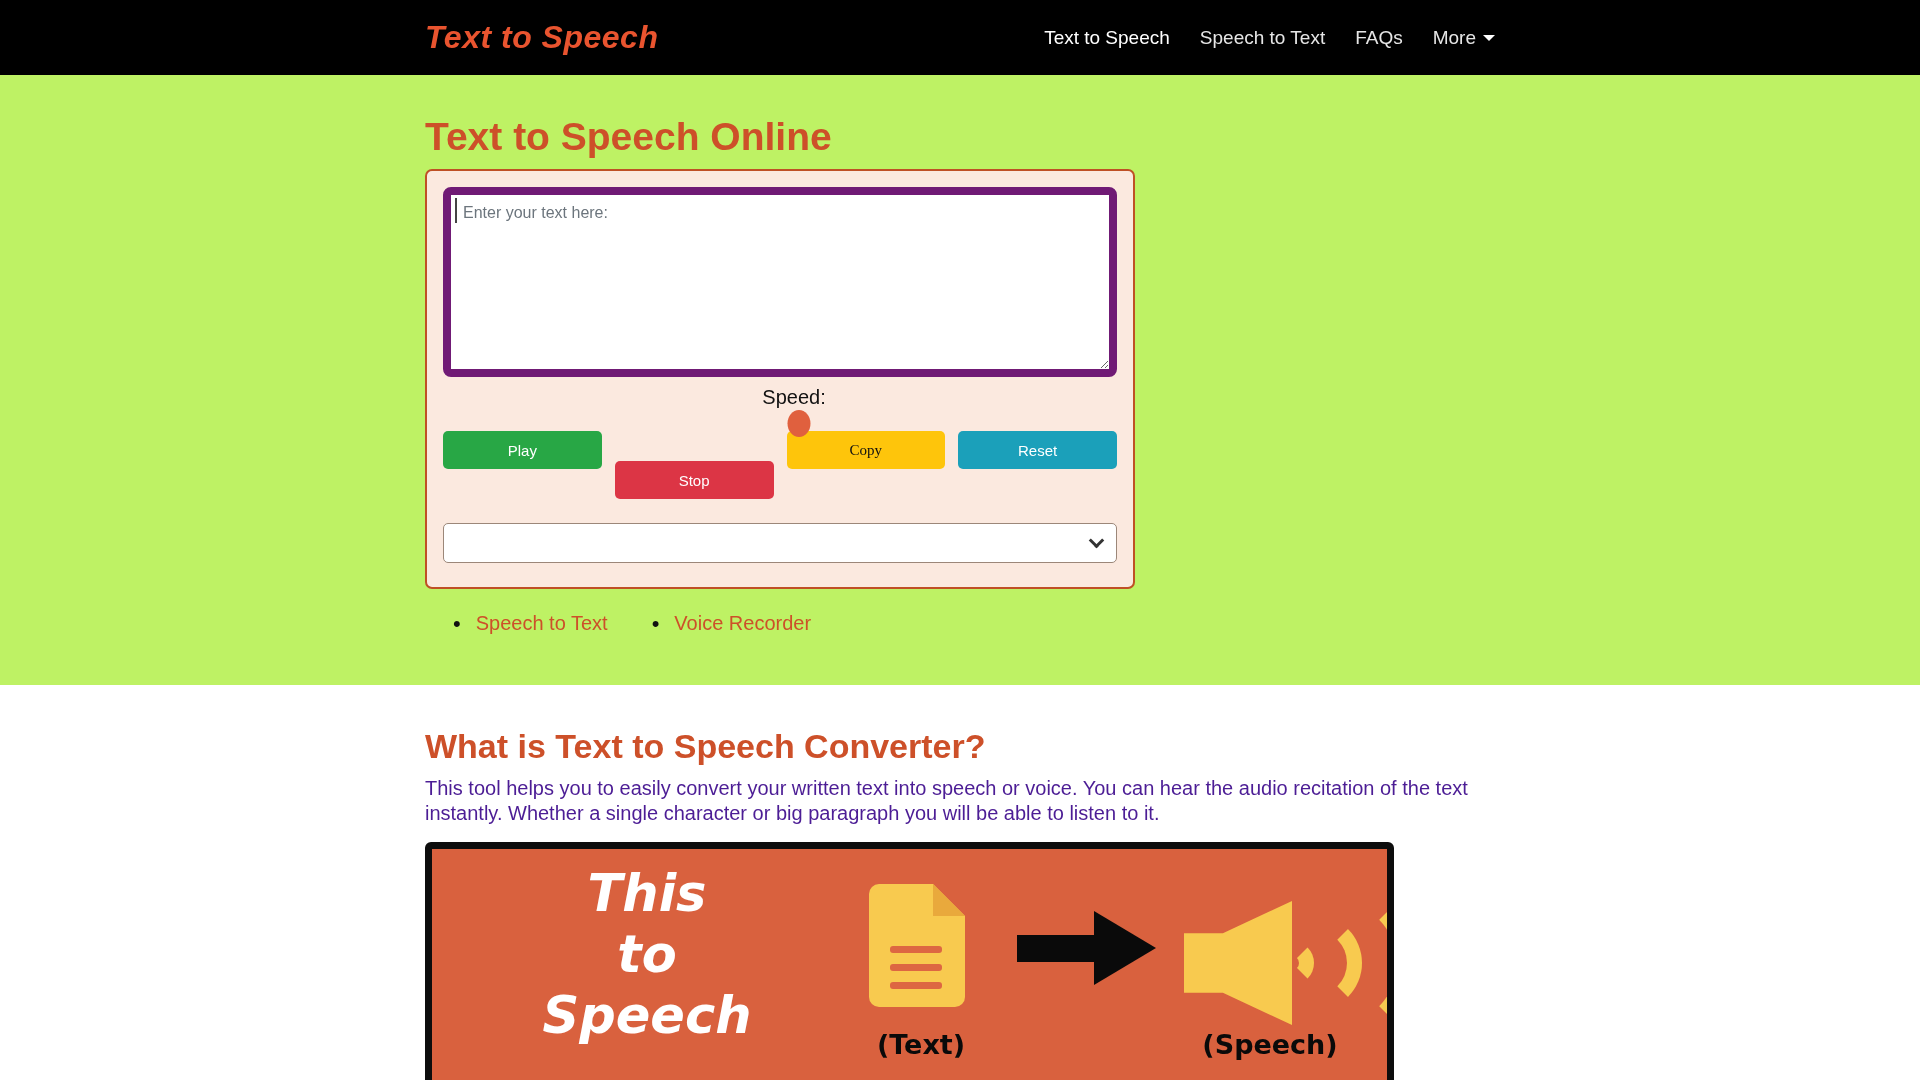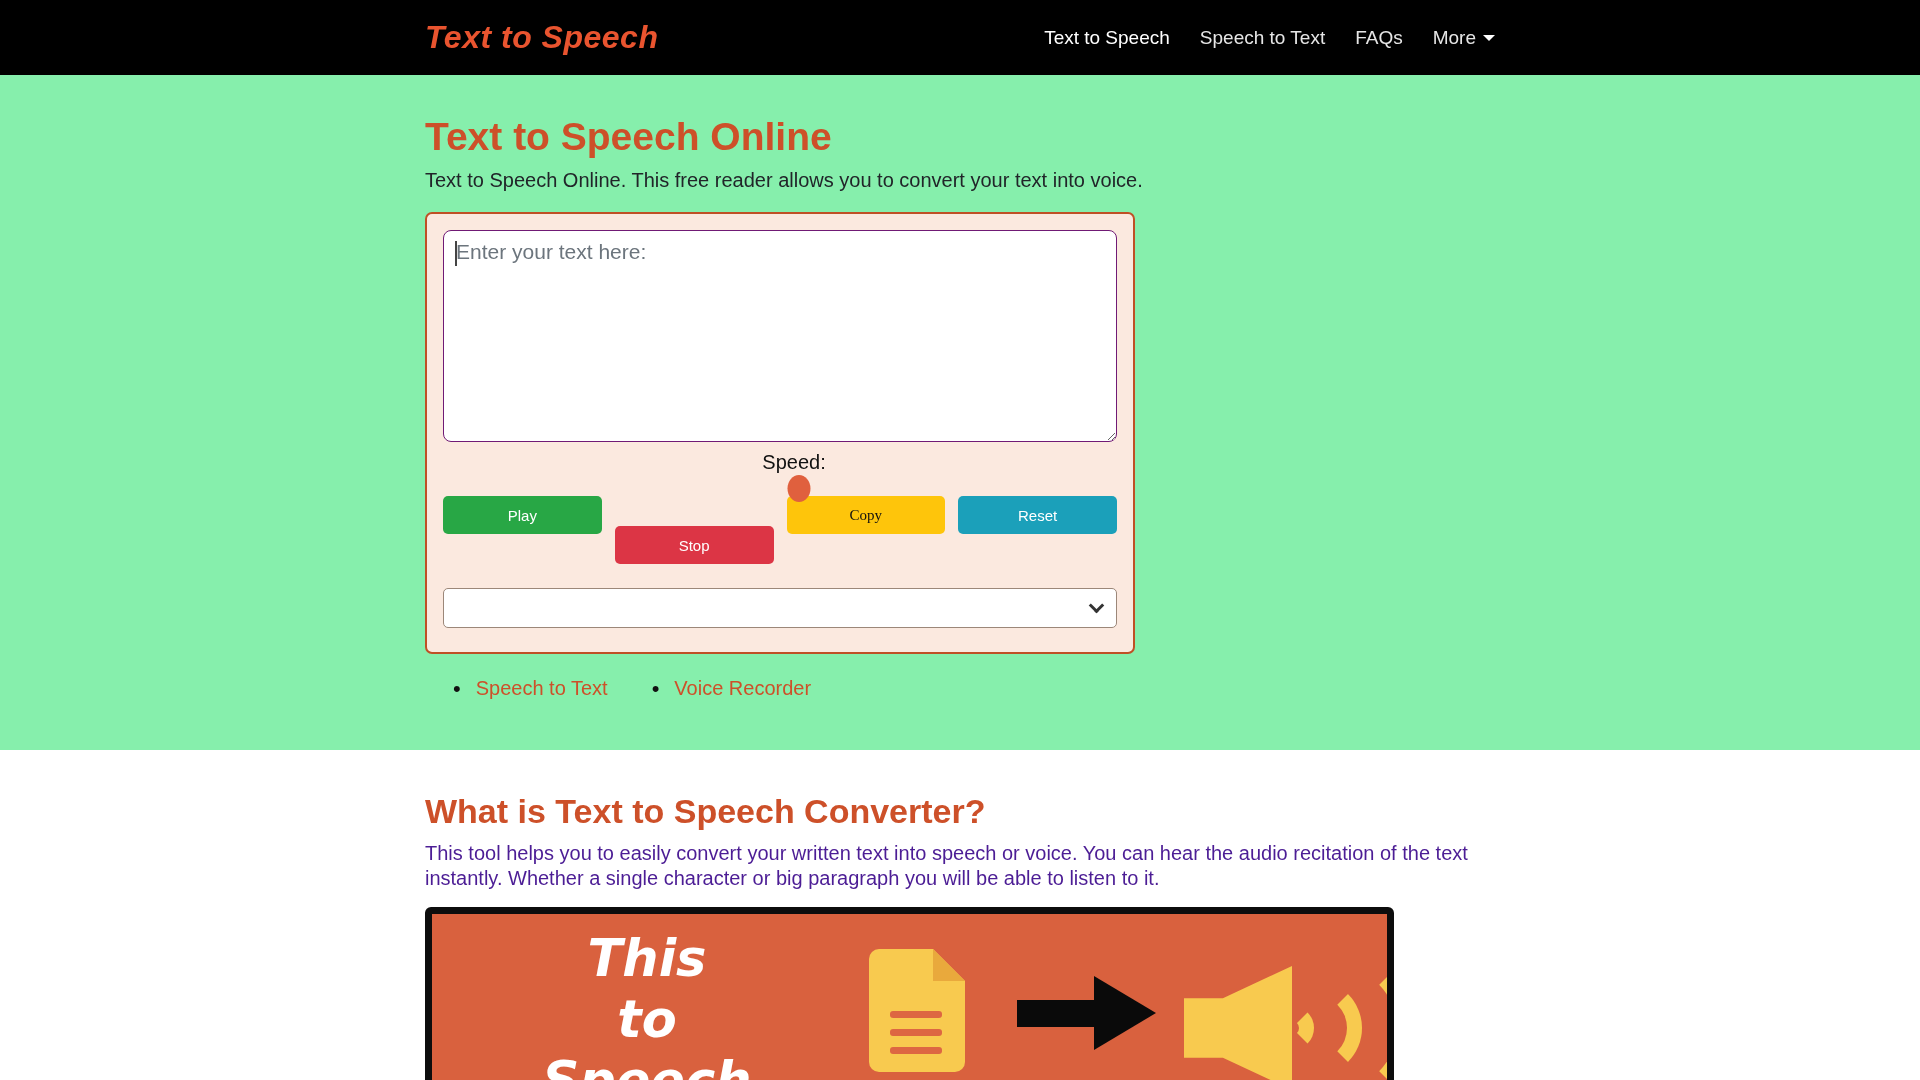--- a/index.html
+++ b/index.html
@@ -14,30 +14,30 @@
   .brand { font-size: 32px; font-weight: bold; font-style: italic; color: #e9542f; letter-spacing: 0.5px; cursor: pointer; }
   .nav-links { display: flex; align-items: center; list-style: none; }
   .nav-links li { margin-left: 30px; font-size: 19px; }
   .nav-links a { text-decoration: none; color: #e6e6e6; cursor: pointer; }
   .nav-links li.active a { color: #ffffff; }
   .caret-down { display: inline-block; width: 0; height: 0; margin-left: 7px;
     border-left: 6px solid transparent; border-right: 6px solid transparent;
     border-top: 6px solid #ffffff; vertical-align: middle; }
 
   
-  .hero { background: #86efac; padding: 40px 0 50px 0; }
+  .hero { background: #bef264; padding: 40px 0 50px 0; }
   .hero h1 { font-size: 39px; font-weight: bold; color: #cd5029; margin-bottom: 10px; }
   .hero .lead { font-size: 20px; color: #212529; margin-bottom: 20px; }
 
   .tts-box { width: 710px; background: #fbe9df; border: 2px solid #bf5025; border-radius: 7px;
     padding: 16px 16px 24px 16px; }
 
   .textarea-wrap { position: relative; }
-  textarea { width: 100%; height: 212px; border: 1px solid #701a75; border-radius: 8px;
-    padding: 9px 12px; font-family: "Liberation Sans", sans-serif; font-size: 21px;
+  textarea { width: 100%; height: 190px; border: 8px solid #701a75; border-radius: 8px;
+    padding: 9px 12px; font-family: "Liberation Sans", sans-serif; font-size: 16px;
     color: #212529; resize: both; outline: none; background: #ffffff; }
   textarea::placeholder { color: #6c757d; }
   .text-cursor { position: absolute; left: 12px; top: 11px; width: 2px; height: 25px; background: #444; }
 
   .speed-row { display: flex; align-items: center; margin-top: 5px; height: 28px; flex-direction: column; }
   .speed-label { font-size: 20px; color: #111; margin-left: 28px; }
   .slider { position: relative; flex: 1; height: 28px; margin-left: 40px; margin-right: 2px; cursor: pointer; }
   .slider-track { position: absolute; top: 11px; left: 0; right: 0; height: 6px; background: #111;
     border-radius: 3px; }
   .slider-thumb { position: absolute; top: 1px; width: 23px; height: 27px; border-radius: 50%;
@@ -122,21 +122,20 @@
       <li>
         <a><span>More</span><span class="caret-down"></span></a>
       </li>
     </ul>
   </div>
 </nav>
 
 <section class="hero">
   <div class="container">
     <h1>Text to Speech Online</h1>
-    <p class="lead">Text to Speech Online. This free reader allows you to convert your text into voice.</p>
 
     <div class="tts-box">
       <div class="textarea-wrap">
         <textarea placeholder="Enter your text here:" style=""></textarea>
         <div class="text-cursor"></div>
       </div>
 
       <div class="speed-row">
         <span class="speed-label">Speed:</span>
         <div class="slider">

